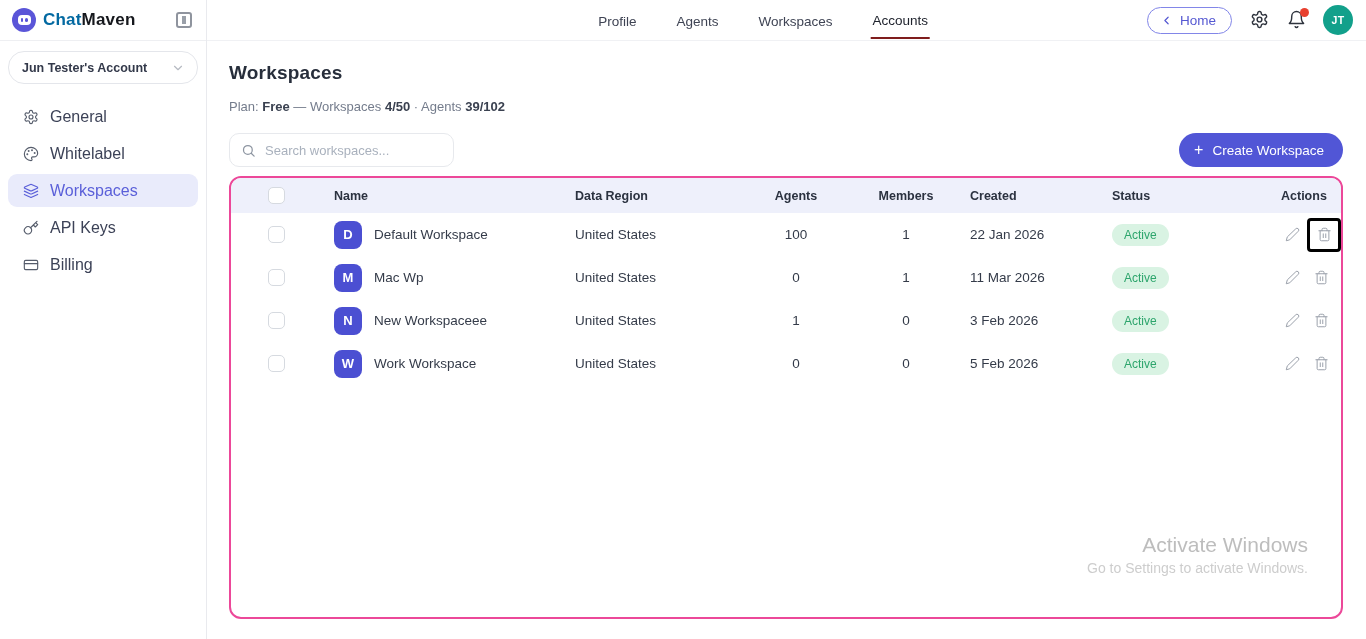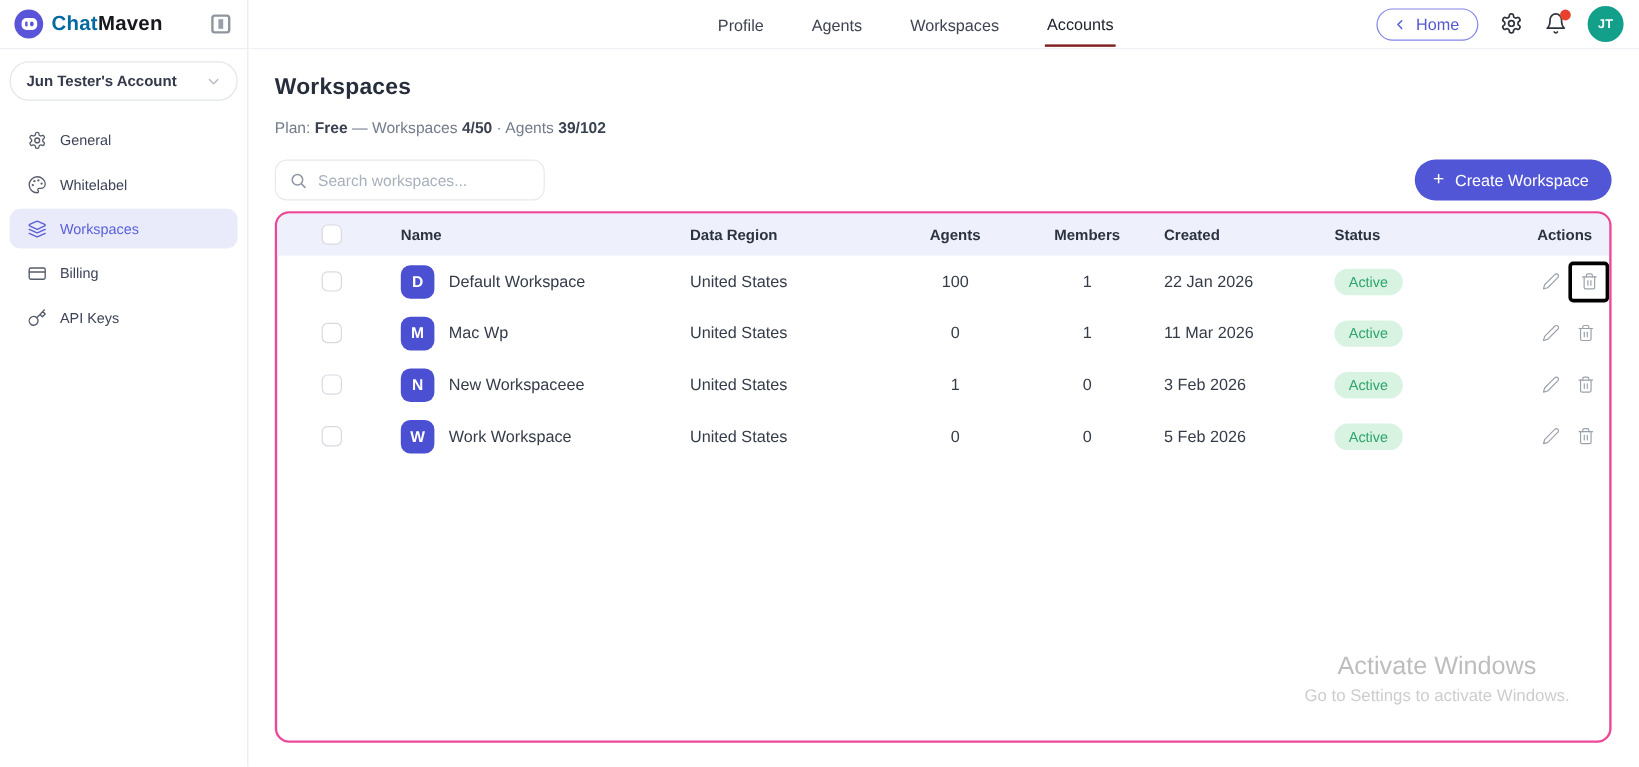--- a/index.html
+++ b/index.html
@@ -16,21 +16,21 @@
   .brand-face:before, .brand-face:after { content:""; position:absolute; top:3px; width:2.5px; height:3.5px; border-radius:2px; background:#5a55d8; }
   .brand-face:before { left:3px; } .brand-face:after { right:3px; }
   .brand-text { font-size:17px; font-weight:800; letter-spacing:.2px; }
   .brand-chat { color:#0369a1; } .brand-maven { color:#16181d; }
   .panel-toggle { width:16px; height:16px; border:2px solid #8f949e; border-radius:3px; position:relative; cursor:pointer; }
   .panel-toggle:before { content:""; position:absolute; left:4px; top:2px; width:4px; height:8px; background:#9aa0a9; }
   .acct-select { margin:10px 8px 6px 8px; height:33px; border:1px solid #e4e6eb; border-radius:16px; display:flex; align-items:center; justify-content:space-between; padding:0 12px 0 13px; cursor:pointer; }
   .acct-name { font-size:12.5px; font-weight:700; color:#33394a; }
   .chev { color:#b6bac2; }
   .side-nav { padding:10px 8px; display:flex; flex-direction:column; gap:4px; }
-  .nav-item { display:flex; align-items:center; gap:11px; height:33px; padding:0 10px 0 15px; border-radius:9px; font-size:12px; color:#3c4257; cursor:pointer; }
+  .nav-item { display:flex; align-items:center; gap:11px; height:33px; padding:0 10px 0 15px; border-radius:9px; font-size:16px; color:#3c4257; cursor:pointer; }
   .nav-item svg { width:16px; height:16px; color:#555c6b; }
   .nav-item.active { background:#e9ebfb; color:#5a5fd9; font-weight:500; }
   .nav-item.active svg { color:#5a5fd9; }
 
   
   .main { flex:1; display:flex; flex-direction:column; min-width:0; }
   .topbar { height:41px; border-bottom:1px solid #f0f1f4; display:flex; align-items:center; position:relative; padding:0 13px; }
   .topnav { position:absolute; left:50%; transform:translateX(-57%); display:flex; gap:36px; top:0; height:100%; align-items:center; }
   .topnav a { font-size:13.5px; color:#3f4454; text-decoration:none; cursor:pointer; padding:11px 2px 9px; }
   .topnav a.active { color:#20242e; border-bottom:2px solid #7f1d1d; }
@@ -67,21 +67,21 @@
   .c-center { text-align:center; }
   .c-created { padding-left:19px; }
   .c-status { padding-left:1px; }
   .badge { display:inline-block; background:#d9f3e3; color:#2da56c; font-size:12px; padding:4px 12px; border-radius:11px; }
   .c-actions { display:flex; justify-content:flex-end; align-items:center; gap:7px; padding-right:13px; }
   .act-btn { background:none; border:none; cursor:pointer; width:22px; height:22px; color:#9ba1ab; display:flex; align-items:center; justify-content:center; padding:0; }
   .act-btn svg { width:15px; height:15px; }
   .hl-box { outline:3px solid #000; outline-offset:0; border-radius:1px; width:28px; height:28px; }
   .hl-box svg { width:15px; height:15px; }
 
-  .watermark { position:absolute; right:33px; bottom:30px; text-align:center; pointer-events:none; }
+  .watermark { position:absolute; right:33px; bottom:41px; text-align:right; pointer-events:none; }
   .wm1 { font-size:21px; color:#bdbdbd; }
   .wm2 { font-size:14px; color:#cdcdcd; margin-top:3px; }
 </style>
 </head>
 <body>
 
 <svg width="0" height="0" style="position:absolute">
   <defs>
     <g id="i-gear">
         <path d="M12.22 2h-.44a2 2 0 0 0-2 2v.18a2 2 0 0 1-1 1.73l-.43.25a2 2 0 0 1-2 0l-.15-.08a2 2 0 0 0-2.73.73l-.22.38a2 2 0 0 0 .73 2.73l.15.1a2 2 0 0 1 1 1.72v.51a2 2 0 0 1-1 1.74l-.15.09a2 2 0 0 0-.73 2.73l.22.38a2 2 0 0 0 2.73.73l.15-.08a2 2 0 0 1 2 0l.43.25a2 2 0 0 1 1 1.73V20a2 2 0 0 0 2 2h.44a2 2 0 0 0 2-2v-.18a2 2 0 0 1 1-1.73l.43-.25a2 2 0 0 1 2 0l.15.08a2 2 0 0 0 2.73-.73l.22-.39a2 2 0 0 0-.73-2.73l-.15-.08a2 2 0 0 1-1-1.74v-.5a2 2 0 0 1 1-1.74l.15-.09a2 2 0 0 0 .73-2.73l-.22-.38a2 2 0 0 0-2.73-.73l-.15.08a2 2 0 0 1-2 0l-.43-.25a2 2 0 0 1-1-1.73V4a2 2 0 0 0-2-2z"></path>
@@ -167,29 +167,29 @@
         <span>Whitelabel</span>
       </div>
       <div class="nav-item active">
         <svg viewBox="0 0 24 24" fill="none" stroke="currentColor" stroke-width="1.7" stroke-linecap="round" stroke-linejoin="round">
             <use href="#i-layers"></use>
           </svg>
         <span>Workspaces</span>
       </div>
       <div class="nav-item">
         <svg viewBox="0 0 24 24" fill="none" stroke="currentColor" stroke-width="1.7" stroke-linecap="round" stroke-linejoin="round">
+            <use href="#i-key"></use>
+          </svg>
+        <span>API Keys</span>
+      </div>
+      <div class="nav-item">
+        <svg viewBox="0 0 24 24" fill="none" stroke="currentColor" stroke-width="1.7" stroke-linecap="round" stroke-linejoin="round">
             <use href="#i-card"></use>
           </svg>
         <span>Billing</span>
-      </div>
-      <div class="nav-item">
-        <svg viewBox="0 0 24 24" fill="none" stroke="currentColor" stroke-width="1.7" stroke-linecap="round" stroke-linejoin="round">
-            <use href="#i-key"></use>
-          </svg>
-        <span>API Keys</span>
       </div>
     </nav>
   </aside>
 
   <div class="main">
     <header class="topbar">
       <nav class="topnav">
         <a>Profile</a>
         <a>Agents</a>
         <a>Workspaces</a>

